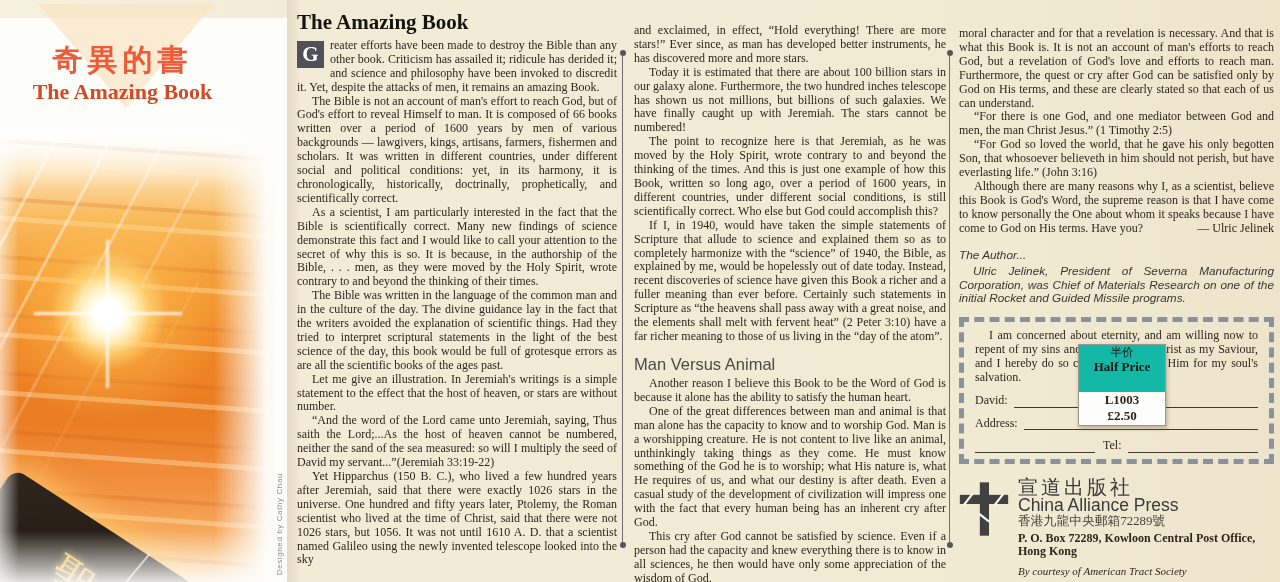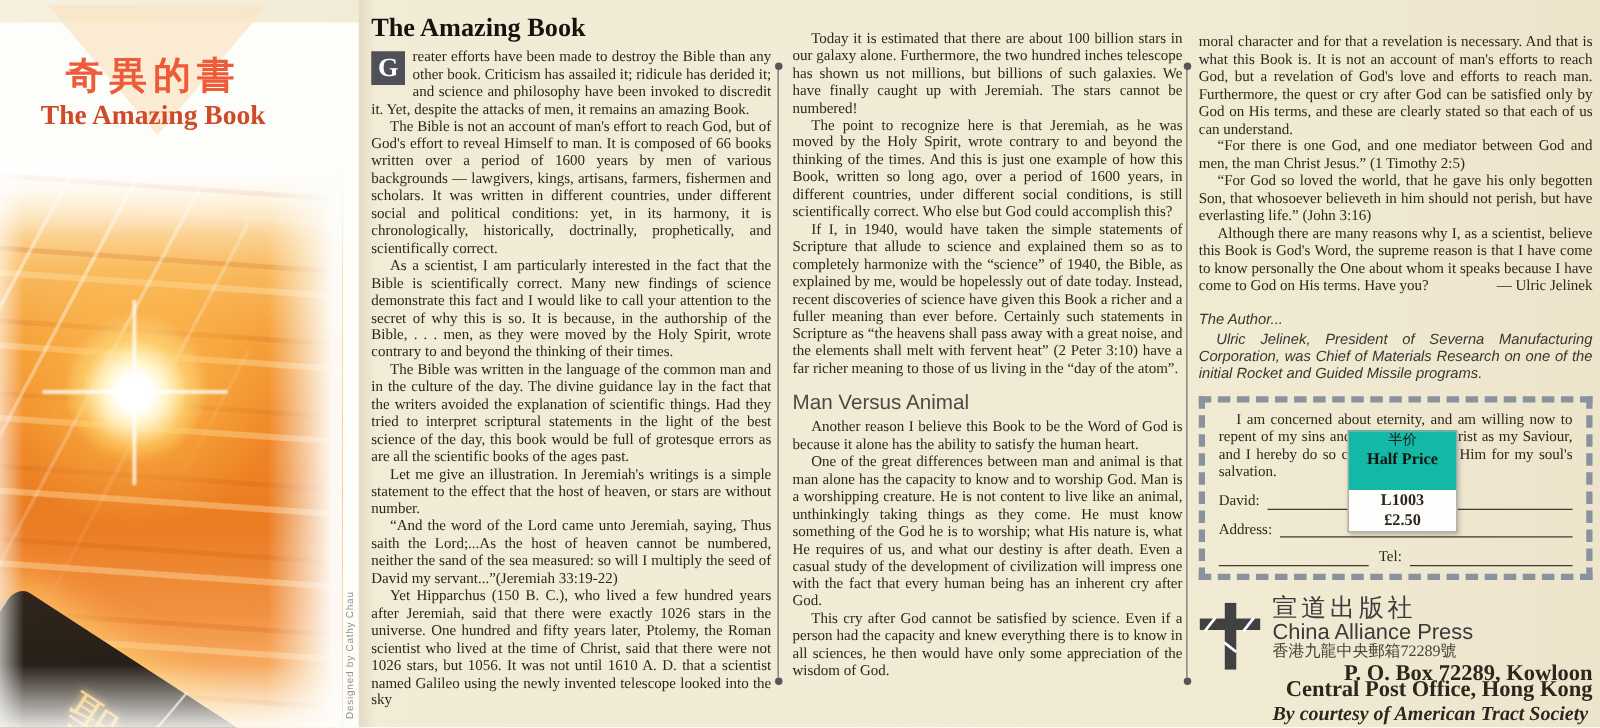--- a/index.html
+++ b/index.html
@@ -91,22 +91,22 @@
   .sticker .yellow { background:#14b8a6; padding:1px 0 18px; }
   .sticker .zh { font-size:11.5px; color:#1d1a14; }
   .sticker .en { font-size:13px; font-weight:bold; color:#17130e; line-height:1.1; }
   .sticker .code, .sticker .price { font-size:13px; font-weight:bold; line-height:1.25; }
   .publisher { margin-top:13px; display:flex; gap:9px; text-align:left; }
   .pub-logo { flex:0 0 50px; height:60px; margin-top:2px; }
   .pub-zh { font-family:"Liberation Sans", sans-serif; font-size:20px; letter-spacing:3px;
     color:#3c3c3c; line-height:1.02; }
   .pub-en { font-family:"Liberation Sans", sans-serif; font-size:17.5px; color:#3a3a3a; margin-top:1px; }
   .pub-addr-zh { font-size:12.8px; color:#46423a; margin-top:2px; }
-  .pub-addr-en { font-size:18px; font-weight:bold; margin-top:3px;text-align:right; }
-  .pub-courtesy { font-size:16px; font-weight:bold; font-style:italic; margin-top:6px; }
+  .pub-addr-en { font-size:12px; font-weight:bold; margin-top:3px; }
+  .pub-courtesy { font-size:11px; font-weight:normal; font-style:italic; margin-top:6px; }
 </style>
 </head>
 <body>
 
 <div class="page">
 
   <div class="cover">
     <div class="cover-tri"></div>
     <div class="cover-title-zh">奇異的書</div>
     <div class="cover-title-en">The Amazing Book</div>
@@ -131,20 +131,21 @@
     <p class="body">As a scientist, I am particularly interested in the fact that the Bible is scientifically correct. Many new findings of science demonstrate this fact and I would like to call your attention to the secret of why this is so. It is because, in the authorship of the Bible, . . . men, as they were moved by the Holy Spirit, wrote contrary to and beyond the thinking of their times.</p>
     <p class="body">The Bible was written in the language of the common man and in the culture of the day. The divine guidance lay in the fact that the writers avoided the explanation of scientific things. Had they tried to interpret scriptural statements in the light of the best science of the day, this book would be full of grotesque errors as are all the scientific books of the ages past.</p>
     <p class="body">Let me give an illustration. In Jeremiah's writings is a simple statement to the effect that the host of heaven, or stars are without number.</p>
     <p class="body">“And the word of the Lord came unto Jeremiah, saying, Thus saith the Lord;...As the host of heaven cannot be numbered, neither the sand of the sea measured: so will I multiply the seed of David my servant...”(Jeremiah 33:19-22)</p>
     <p class="body">Yet Hipparchus (150 B. C.), who lived a few hundred years after Jeremiah, said that there were exactly 1026 stars in the universe. One hundred and fifty years later, Ptolemy, the Roman scientist who lived at the time of Christ, said that there were not 1026 stars, but 1056. It was not until 1610 A. D. that a scientist named Galileo using the newly invented telescope looked into the sky</p>
   </div>
 
   <div class="divider div1"></div>
 
   <div class="col col2">
+    <p class="body first">and exclaimed, in effect, “Hold everything! There are more stars!” Ever since, as man has developed better instruments, he has discovered more and more stars.</p>
     <p class="body">Today it is estimated that there are about 100 billion stars in our galaxy alone. Furthermore, the two hundred inches telescope has shown us not millions, but billions of such galaxies. We have finally caught up with Jeremiah. The stars cannot be numbered!</p>
     <p class="body">The point to recognize here is that Jeremiah, as he was moved by the Holy Spirit, wrote contrary to and beyond the thinking of the times. And this is just one example of how this Book, written so long ago, over a period of 1600 years, in different countries, under different social conditions, is still scientifically correct. Who else but God could accomplish this?</p>
     <p class="body">If I, in 1940, would have taken the simple statements of Scripture that allude to science and explained them so as to completely harmonize with the “science” of 1940, the Bible, as explained by me, would be hopelessly out of date today. Instead, recent discoveries of science have given this Book a richer and a fuller meaning than ever before. Certainly such statements in Scripture as “the heavens shall pass away with a great noise, and the elements shall melt with fervent heat” (2 Peter 3:10) have a far richer meaning to those of us living in the “day of the atom”.</p>
     <h2 class="subhead">Man Versus Animal</h2>
     <p class="body">Another reason I believe this Book to be the Word of God is because it alone has the ability to satisfy the human heart.</p>
     <p class="body">One of the great differences between man and animal is that man alone has the capacity to know and to worship God. Man is a worshipping creature. He is not content to live like an animal, unthinkingly taking things as they come. He must know something of the God he is to worship; what His nature is, what He requires of us, and what our destiny is after death. Even a casual study of the development of civilization will impress one with the fact that every human being has an inherent cry after God.</p>
     <p class="body">This cry after God cannot be satisfied by science. Even if a person had the capacity and knew everything there is to know in all sciences, he then would have only some appreciation of the wisdom of God.</p>
 
   </div>
 

